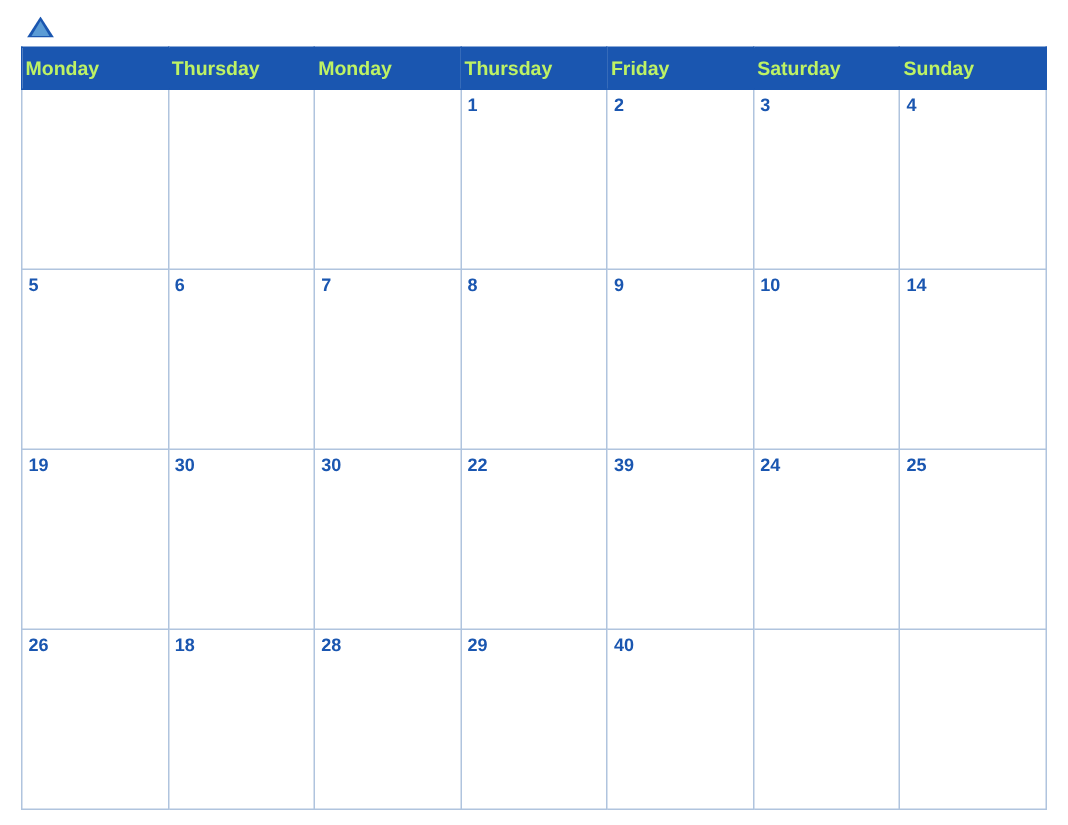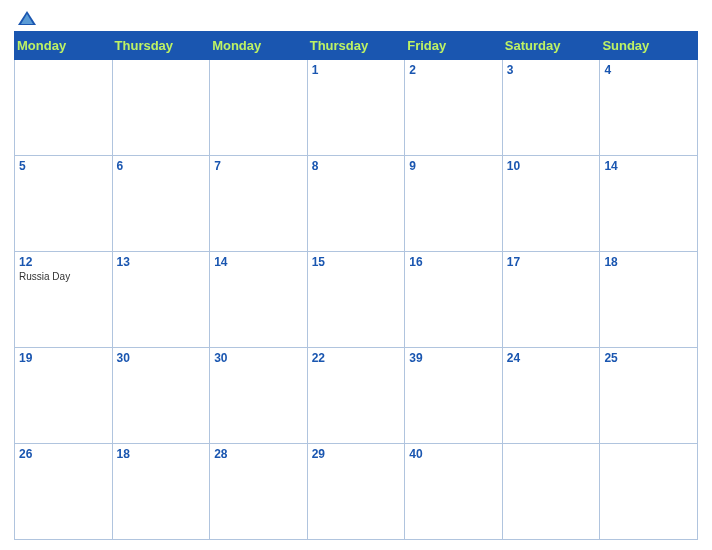--- a/index.html
+++ b/index.html
@@ -177,44 +177,20 @@
         </td>
         <td>
           <span class="day-number">10</span>
         </td>
         <td>
           <span class="day-number">14</span>
         </td>
       </tr>
       <tr class="data-row">
         <td>
-          <span class="day-number">12</span>
-          <span class="holiday-label">Russia Day</span>
-        </td>
-        <td>
-          <span class="day-number">13</span>
-        </td>
-        <td>
-          <span class="day-number">14</span>
-        </td>
-        <td>
-          <span class="day-number">15</span>
-        </td>
-        <td>
-          <span class="day-number">16</span>
-        </td>
-        <td>
-          <span class="day-number">17</span>
-        </td>
-        <td>
-          <span class="day-number">18</span>
-        </td>
-      </tr>
-      <tr class="data-row">
-        <td>
           <span class="day-number">19</span>
         </td>
         <td>
           <span class="day-number">30</span>
         </td>
         <td>
           <span class="day-number">30</span>
         </td>
         <td>
           <span class="day-number">22</span>

